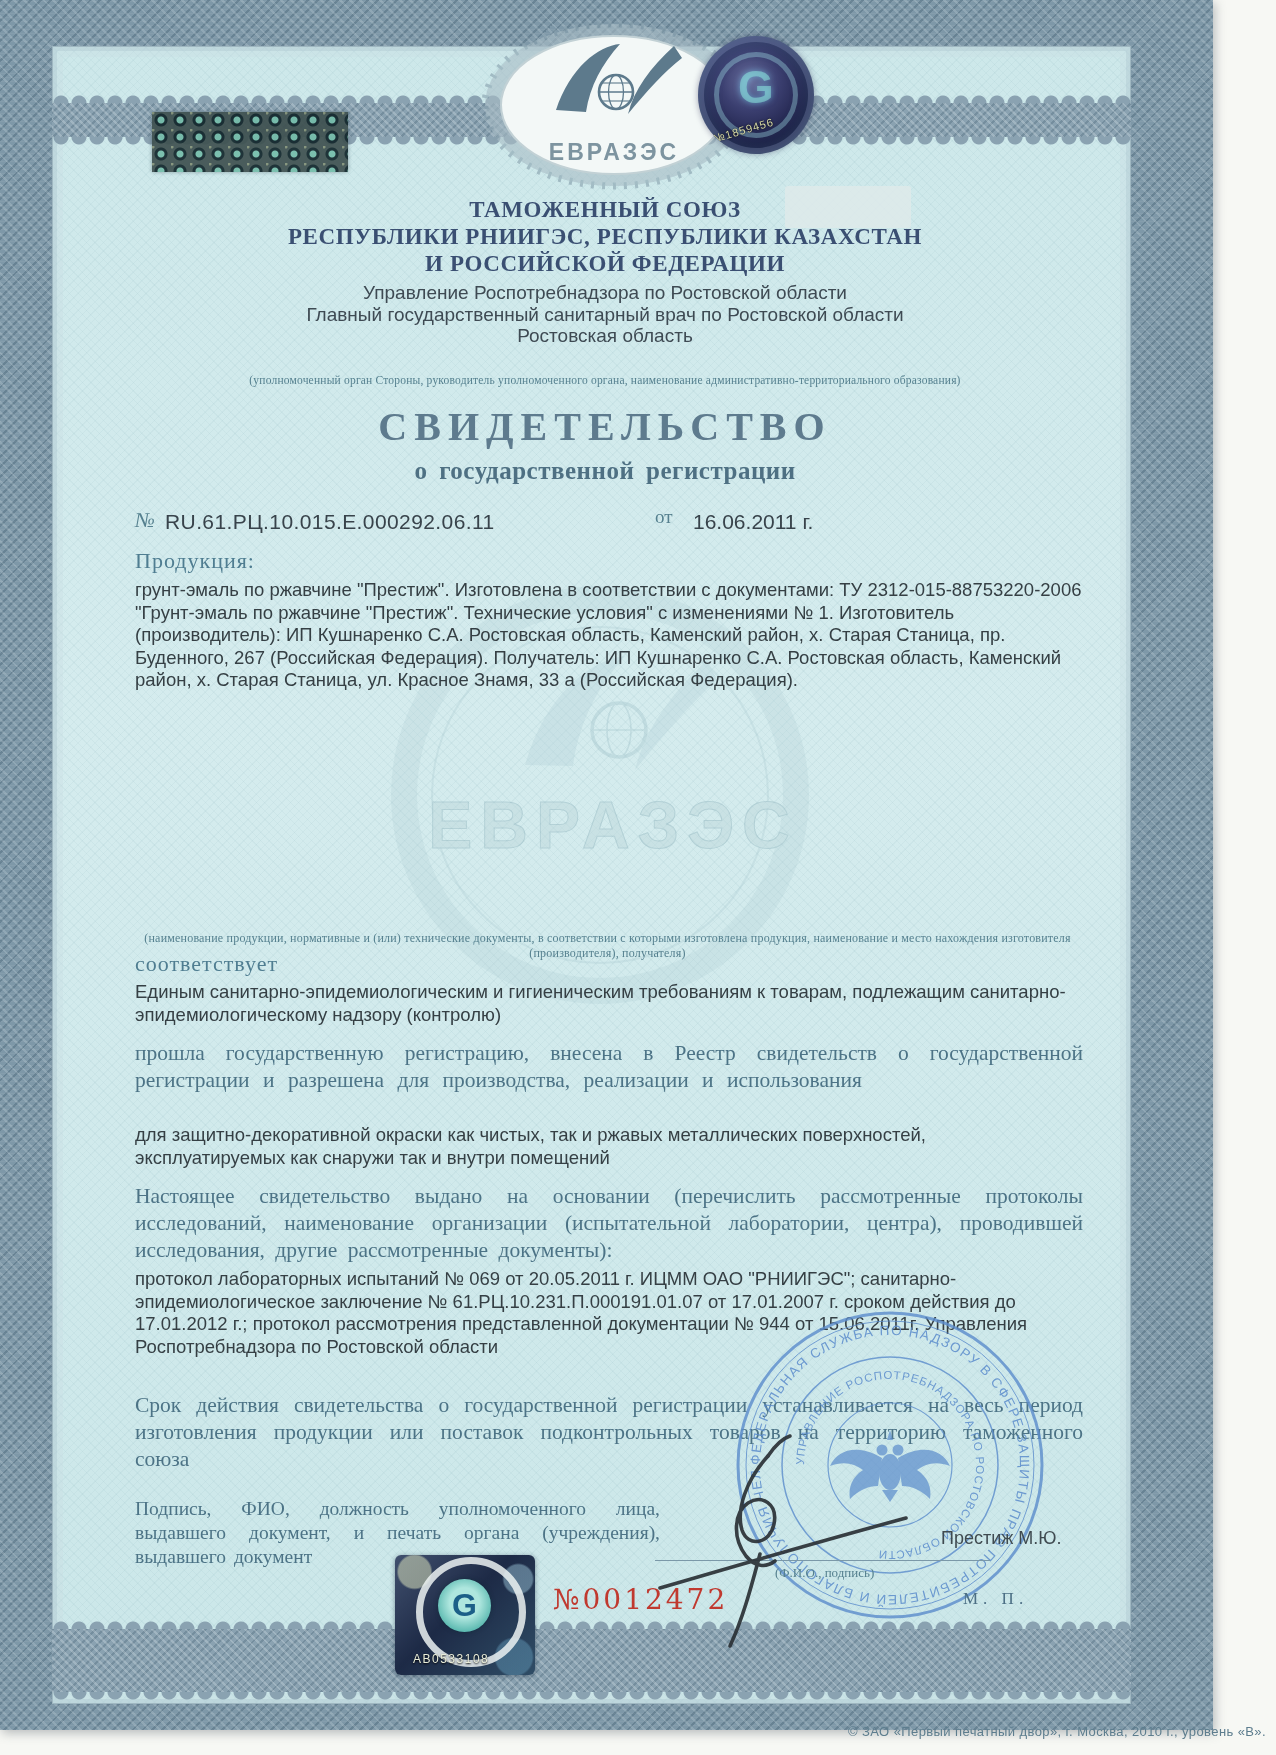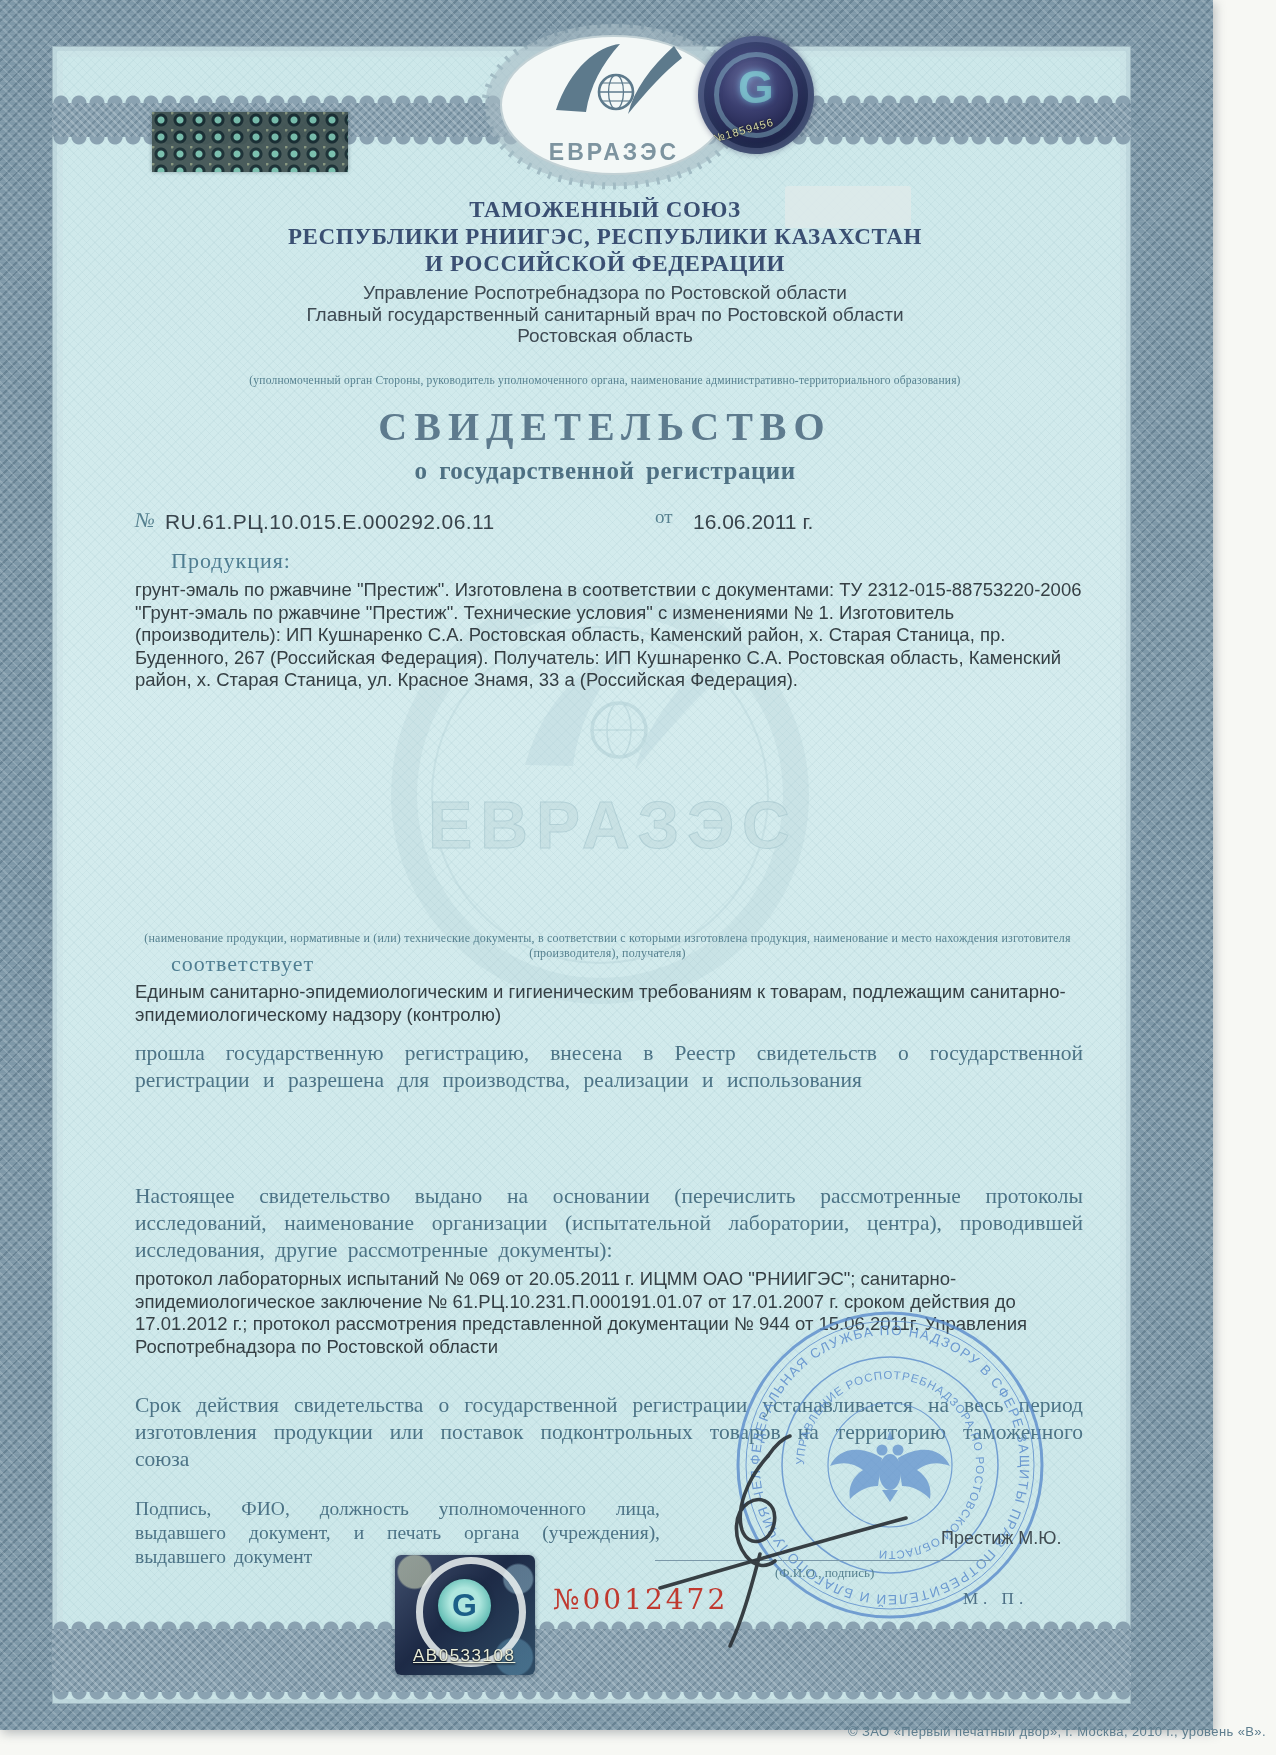--- a/index.html
+++ b/index.html
@@ -79,21 +79,21 @@
   }
 
   .num-row { left:135px; top:506px; width:945px; height:32px; }
   .num-label { position:absolute; left:0; top:2px; font-family:"Liberation Serif",serif; font-size:21px; color:#55808f; font-style:italic; }
   .num-value { position:absolute; left:30px; top:4px; font-size:21px; color:#38434b; letter-spacing:.4px; }
   .num-from  { position:absolute; left:520px; top:0; font-family:"Liberation Serif",serif; font-size:19px; color:#55808f; }
   .num-date  { position:absolute; left:558px; top:4px; font-size:21px; color:#38434b; }
 
   .label-teal {
     font-family:"Liberation Serif", serif;
-    font-size:22px; color:#4f7d91; letter-spacing:1px;margin-left:36px;
+    font-size:22px; color:#4f7d91; letter-spacing:1px;
   }
   .product-label { left:135px; top:548px; }
   .body-sans {
     font-size:18.5px; line-height:22.5px; color:#353f44; text-align:left;
   }
   .product-text { left:135px; top:579px; width:948px; }
 
   .caption-product { left:100px; top:931px; width:1015px; font-size:12px; }
 
   .sootv-label { left:135px; top:951px; }
@@ -170,21 +170,21 @@
     border:7px solid rgba(236,242,242,.85);
   }
   .sq-g {
     position:absolute; left:43px; top:24px; width:53px; height:53px; border-radius:50%;
     background:radial-gradient(circle at 50% 45%, #aee6de 0 38%, #57b7ae 75%, #2e8a86 100%);
     color:#1c5f88; font-size:32px; font-weight:bold; text-align:center; line-height:52px;
     box-shadow:0 0 4px rgba(10,40,50,.5);
   }
   .sq-num {
     position:absolute; bottom:9px; left:18px;
-    font-size:17px; color:#e9edd9; letter-spacing:1.5px; text-shadow:0 1px 2px #000;text-decoration:underline;
+    font-size:12px; color:#e9edd9; letter-spacing:1.5px; text-shadow:0 1px 2px #000;
   }
 
   
   .sig-line { left:655px; top:1560px; width:335px; border-top:1.5px solid #7b98a8; z-index:4; }
   .sig-caption { left:775px; top:1565px; font-family:"Liberation Serif",serif; font-size:13px; color:#55808f; z-index:4; }
   .official-name { left:941px; top:1528px; font-size:18px; color:#3f4a50; z-index:6; }
   .seal-mark { left:963px; top:1589px; font-family:"Liberation Serif",serif; font-size:17px; letter-spacing:5px; color:#4c6f85; z-index:4; }
 
   .stamp-svg { left:725px; top:1300px; z-index:3; }
   .sig-svg   { left:618px; top:1396px; z-index:6; }
@@ -264,20 +264,21 @@
       <ellipse cx="284" cy="150" rx="12" ry="27" fill="none" stroke="#9fc0c8" stroke-width="1.6"></ellipse>
       <line x1="257" y1="150" x2="311" y2="150" stroke="#9fc0c8" stroke-width="1.6"></line>
     </g>
     <text x="278" y="268" text-anchor="middle" font-family="Liberation Sans, sans-serif" font-size="66" font-weight="bold" letter-spacing="8" fill="#bcd6da" stroke="#8fb3bc" stroke-width="1" opacity=".9">ЕВРАЗЭС</text>
   </svg>
 
   <div class="abs label-teal sootv-label">соответствует</div>
   <div class="abs body-sans sootv-text">Единым санитарно-эпидемиологическим и гигиеническим требованиям к товарам, подлежащим санитарно-эпидемиологическому надзору (контролю)</div>
 
   <div class="abs para-teal reg-statement">прошла государственную регистрацию, внесена в Реестр свидетельств о государственной регистрации и разрешена для производства, реализации и использования</div>
+  <div class="abs body-sans usage-text">для защитно-декоративной окраски как чистых, так и ржавых металлических поверхностей, эксплуатируемых как снаружи так и внутри помещений</div>
 
   <div class="abs para-teal basis-intro">Настоящее свидетельство выдано на основании (перечислить рассмотренные протоколы исследований, наименование организации (испытательной лаборатории, центра), проводившей исследования, другие рассмотренные документы):</div>
   <div class="abs body-sans basis-docs">протокол лабораторных испытаний № 069 от 20.05.2011 г. ИЦММ ОАО "РНИИГЭС"; санитарно-эпидемиологическое заключение № 61.РЦ.10.231.П.000191.01.07 от 17.01.2007 г. сроком действия до 17.01.2012 г.; протокол рассмотрения представленной документации № 944 от 15.06.2011г. Управления Роспотребнадзора по Ростовской области</div>
 
   <div class="abs para-teal validity-statement">Срок действия свидетельства о государственной регистрации устанавливается на весь период изготовления продукции или поставок подконтрольных товаров на территорию таможенного союза</div>
 
   <div class="abs para-teal sign-note">Подпись, ФИО, должность уполномоченного лица, выдавшего документ, и печать органа (учреждения), выдавшего документ</div>
 
   <div class="abs holo-sq">
     <div class="sq-g">G</div>

